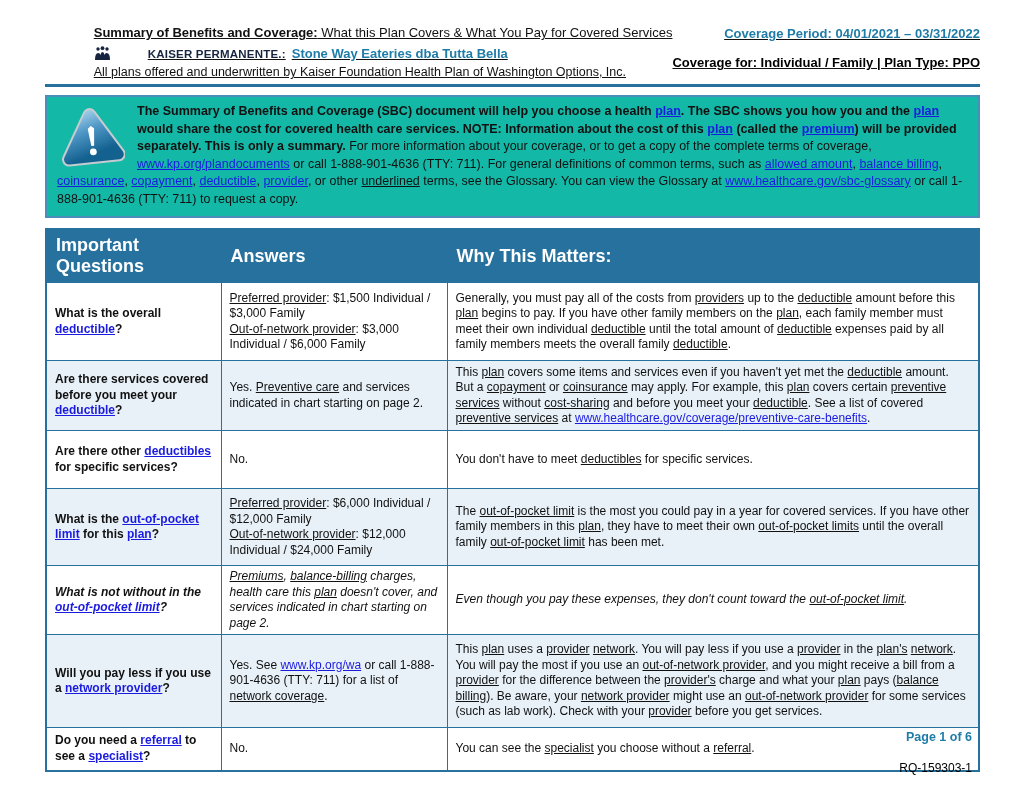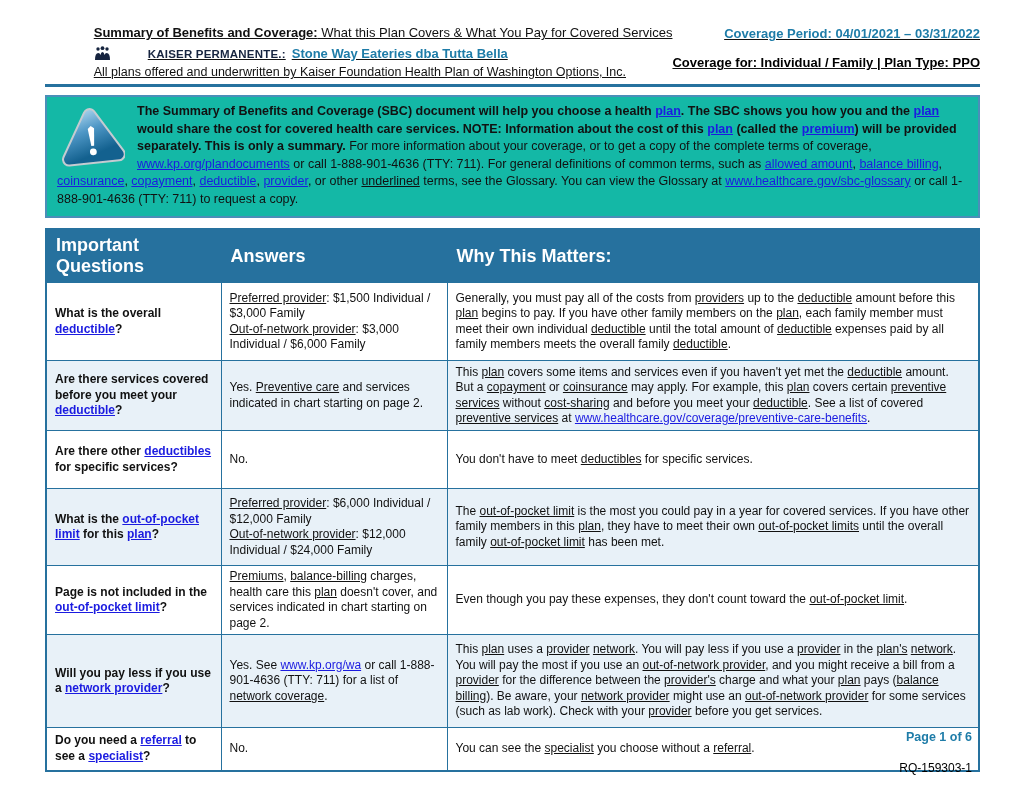--- a/index.html
+++ b/index.html
@@ -56,21 +56,21 @@
     border:1px solid var(--teal);vertical-align:middle;
     font-size:12px;line-height:15.5px;padding:3px 8px;
   }
   table.qa td.q{font-weight:bold;padding-left:8px;}
   tr.alt td{background:var(--row-alt);}
   
   tr.r1 td{height:78px;}
   tr.r2 td{height:70px;}
   tr.r3 td{height:58px;}
   tr.r4 td{height:77px;}
-  tr.r5 td{height:64px;}
+  tr.r5 td{height:64px;font-style:italic;}
   tr.r6 td{height:93px;}
   tr.r7 td{height:43px;}
 
   
   .footer{position:absolute;right:52px;bottom:16px;text-align:right;}
   .page-num{font-size:12.5px;font-weight:bold;color:var(--teal-text);}
   .doc-id{font-size:12px;color:#000;margin-top:17px;}
 </style>
 </head>
 <body>
@@ -152,21 +152,21 @@
         <td class="q"><span class="seg-b">Are there other </span><span class="seg-link seg-b">deductibles</span><span class="seg-b"> for specific services?</span></td>
         <td><span class="">No.</span></td>
         <td><span class="">You don't have to meet </span><span class="seg-u">deductibles</span><span class=""> for specific services.</span></td>
       </tr>
       <tr class="r4 alt">
         <td class="q"><span class="seg-b">What is the </span><span class="seg-link seg-b">out-of-pocket limit</span><span class="seg-b"> for this </span><span class="seg-link seg-b">plan</span><span class="seg-b">?</span></td>
         <td><span class="seg-u">Preferred provider</span><span class="">: $6,000 Individual / $12,000 Family</span><br><span class="seg-u">Out-of-network provider</span><span class="">: $12,000 Individual / $24,000 Family</span></td>
         <td><span class="">The </span><span class="seg-u">out-of-pocket limit</span><span class=""> is the most you could pay in a year for covered services. If you have other family members in this </span><span class="seg-u">plan</span><span class="">, they have to meet their own </span><span class="seg-u">out-of-pocket limits</span><span class=""> until the overall family </span><span class="seg-u">out-of-pocket limit</span><span class=""> has been met.</span></td>
       </tr>
       <tr class="r5">
-        <td class="q"><span class="seg-b">Page is not included in the </span><span class="seg-link seg-b">out-of-pocket limit</span><span class="seg-b">?</span></td>
+        <td class="q"><span class="seg-b">What is not without in the </span><span class="seg-link seg-b">out-of-pocket limit</span><span class="seg-b">?</span></td>
         <td><span class="seg-u">Premiums</span><span class="">, </span><span class="seg-u">balance-billing</span><span class=""> charges, health care this </span><span class="seg-u">plan</span><span class=""> doesn't cover, and services indicated in chart starting on page 2.</span></td>
         <td><span class="">Even though you pay these expenses, they don't count toward the </span><span class="seg-u">out-of-pocket limit</span><span class="">.</span></td>
       </tr>
       <tr class="r6 alt">
         <td class="q"><span class="seg-b">Will you pay less if you use a </span><span class="seg-link seg-b">network provider</span><span class="seg-b">?</span></td>
         <td><span class="">Yes. See </span><span class="seg-link">www.kp.org/wa</span><span class=""> or call 1-888-901-4636 (TTY: 711) for a list of </span><span class="seg-u">network coverage</span><span class="">.</span></td>
         <td><span class="">This </span><span class="seg-u">plan</span><span class=""> uses a </span><span class="seg-u">provider</span><span class=""> </span><span class="seg-u">network</span><span class="">. You will pay less if you use a </span><span class="seg-u">provider</span><span class=""> in the </span><span class="seg-u">plan's</span><span class=""> </span><span class="seg-u">network</span><span class="">. You will pay the most if you use an </span><span class="seg-u">out-of-network provider</span><span class="">, and you might receive a bill from a </span><span class="seg-u">provider</span><span class=""> for the difference between the </span><span class="seg-u">provider's</span><span class=""> charge and what your </span><span class="seg-u">plan</span><span class=""> pays (</span><span class="seg-u">balance billing</span><span class="">). Be aware, your </span><span class="seg-u">network provider</span><span class=""> might use an </span><span class="seg-u">out-of-network provider</span><span class=""> for some services (such as lab work). Check with your </span><span class="seg-u">provider</span><span class=""> before you get services.</span></td>
       </tr>
       <tr class="r7">
         <td class="q"><span class="seg-b">Do you need a </span><span class="seg-link seg-b">referral</span><span class="seg-b"> to see a </span><span class="seg-link seg-b">specialist</span><span class="seg-b">?</span></td>

